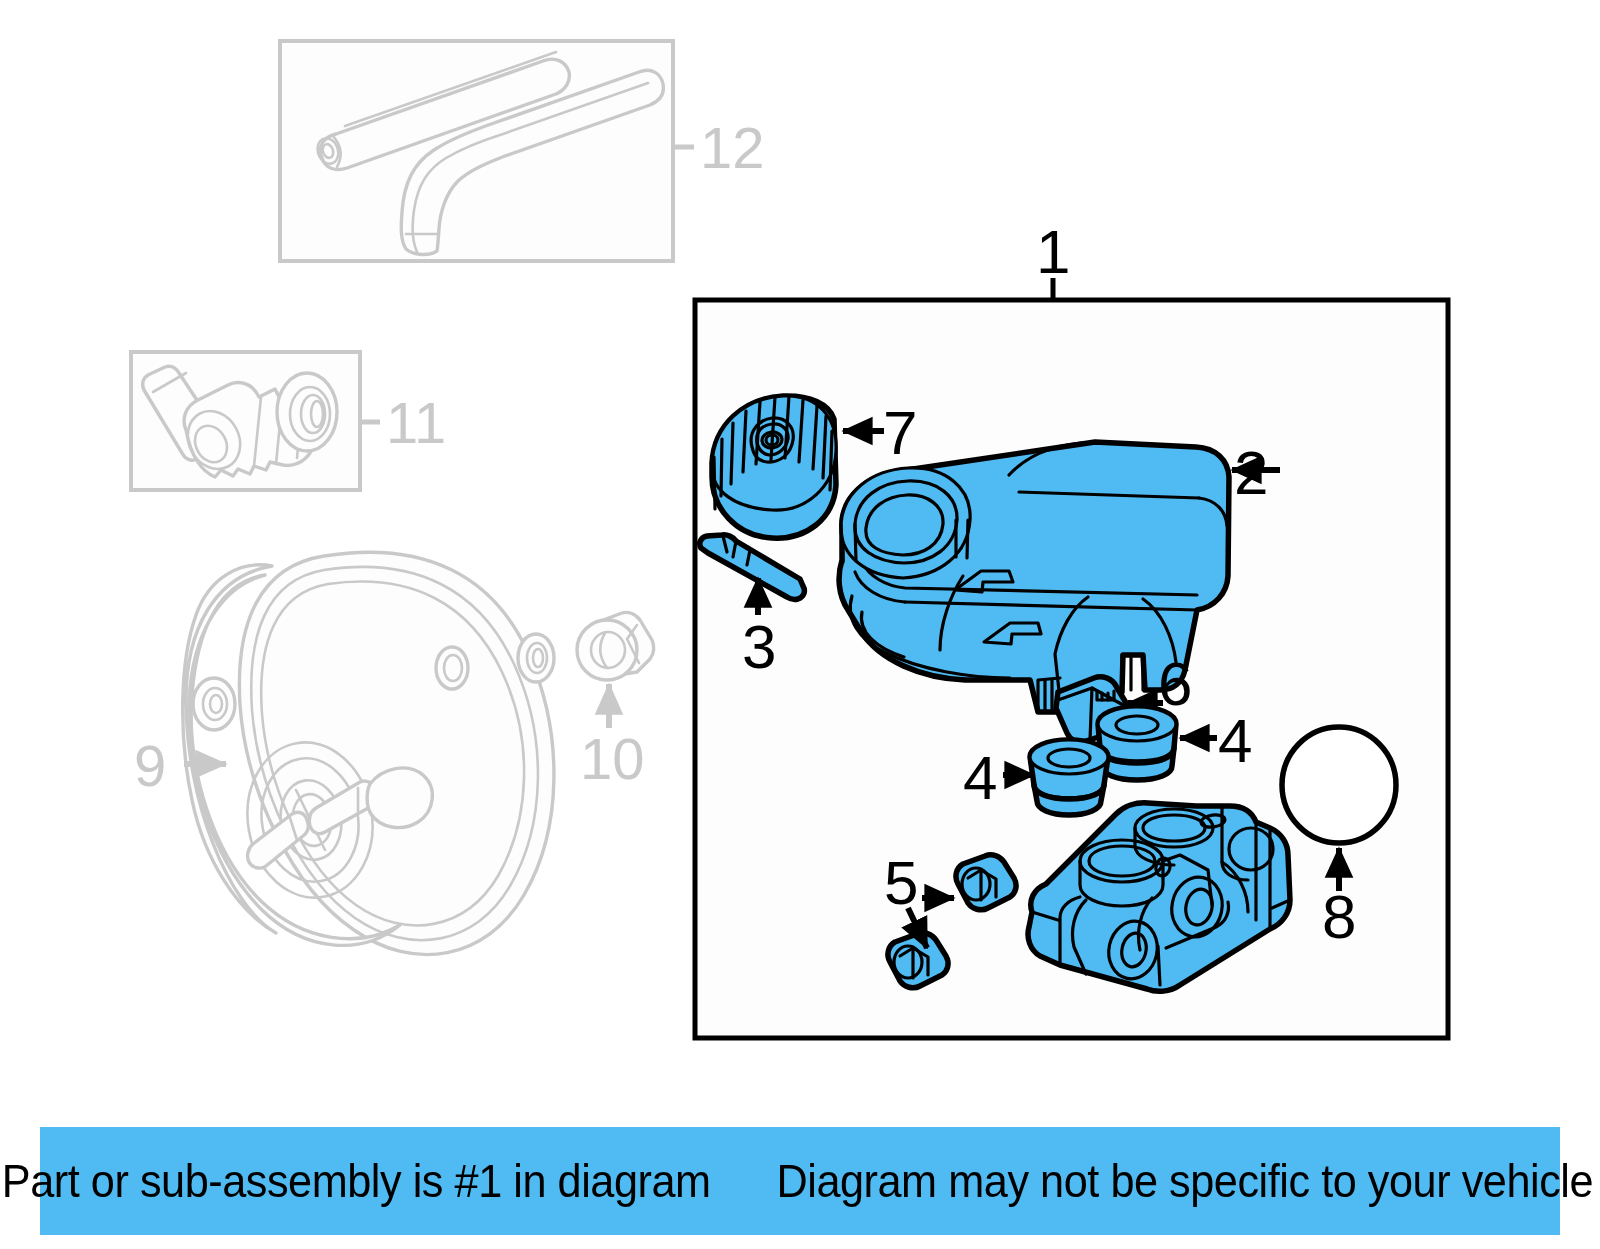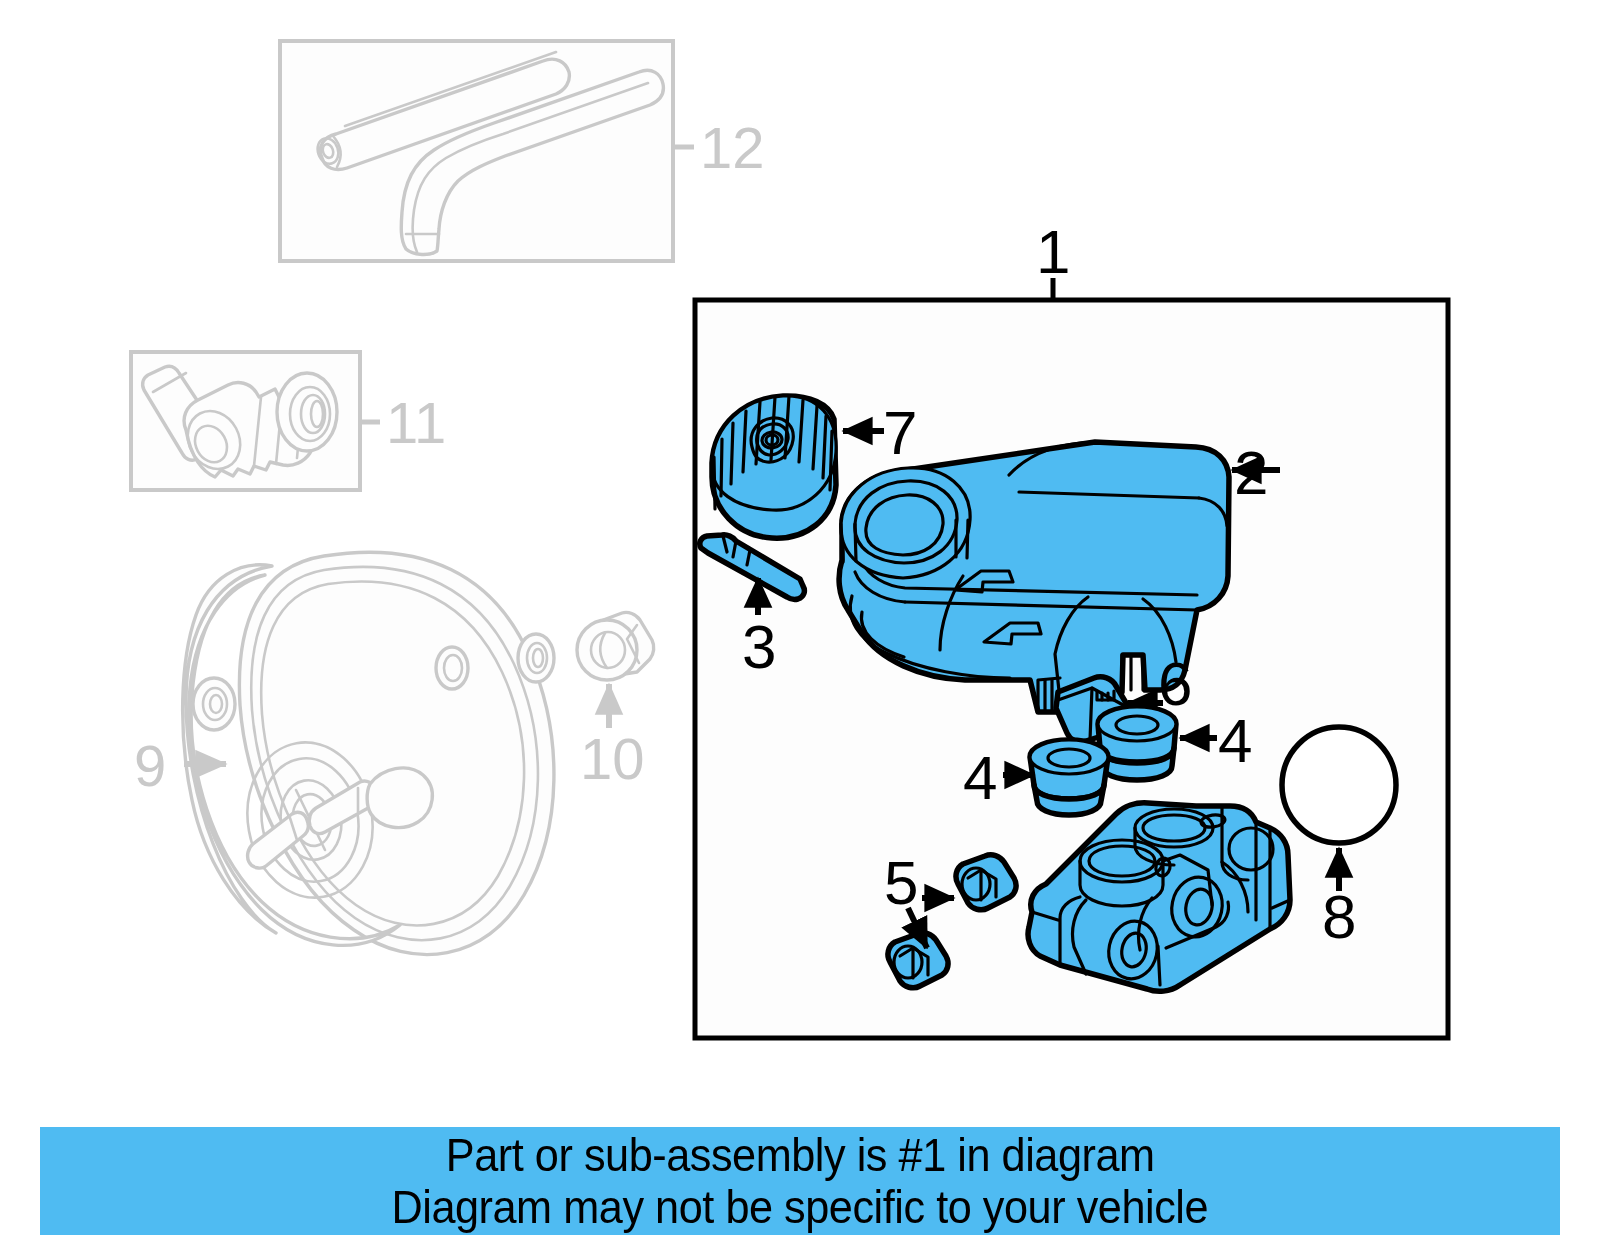--- a/index.html
+++ b/index.html
@@ -25,21 +25,20 @@
     left: 0; top: 0;
   }
   .banner {
     position: absolute;
     left: 40px;
     top: 1127px;
     width: 1520px;
     height: 108px;
     background: #4FBBF2;
     display: flex;
-    flex-direction: column;
     align-items: center;
     justify-content: center;
     box-sizing: border-box;
   }
   .banner-line {
     color: #000000;
     font-family: "Liberation Sans Narrow", "Liberation Sans", sans-serif;
     font-size: 47px;
     line-height: 52px;
     letter-spacing: -0.5px;

